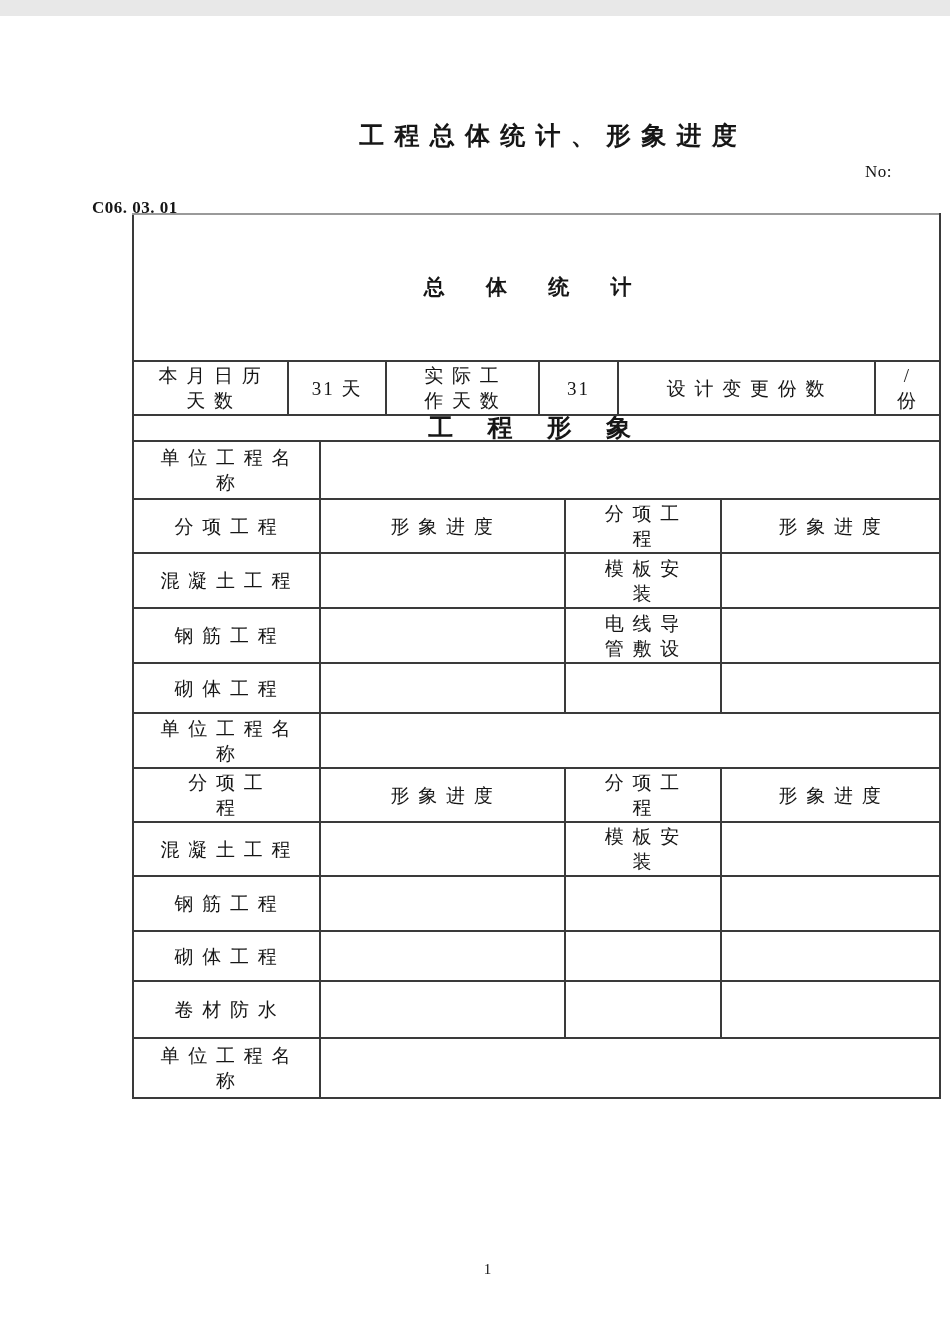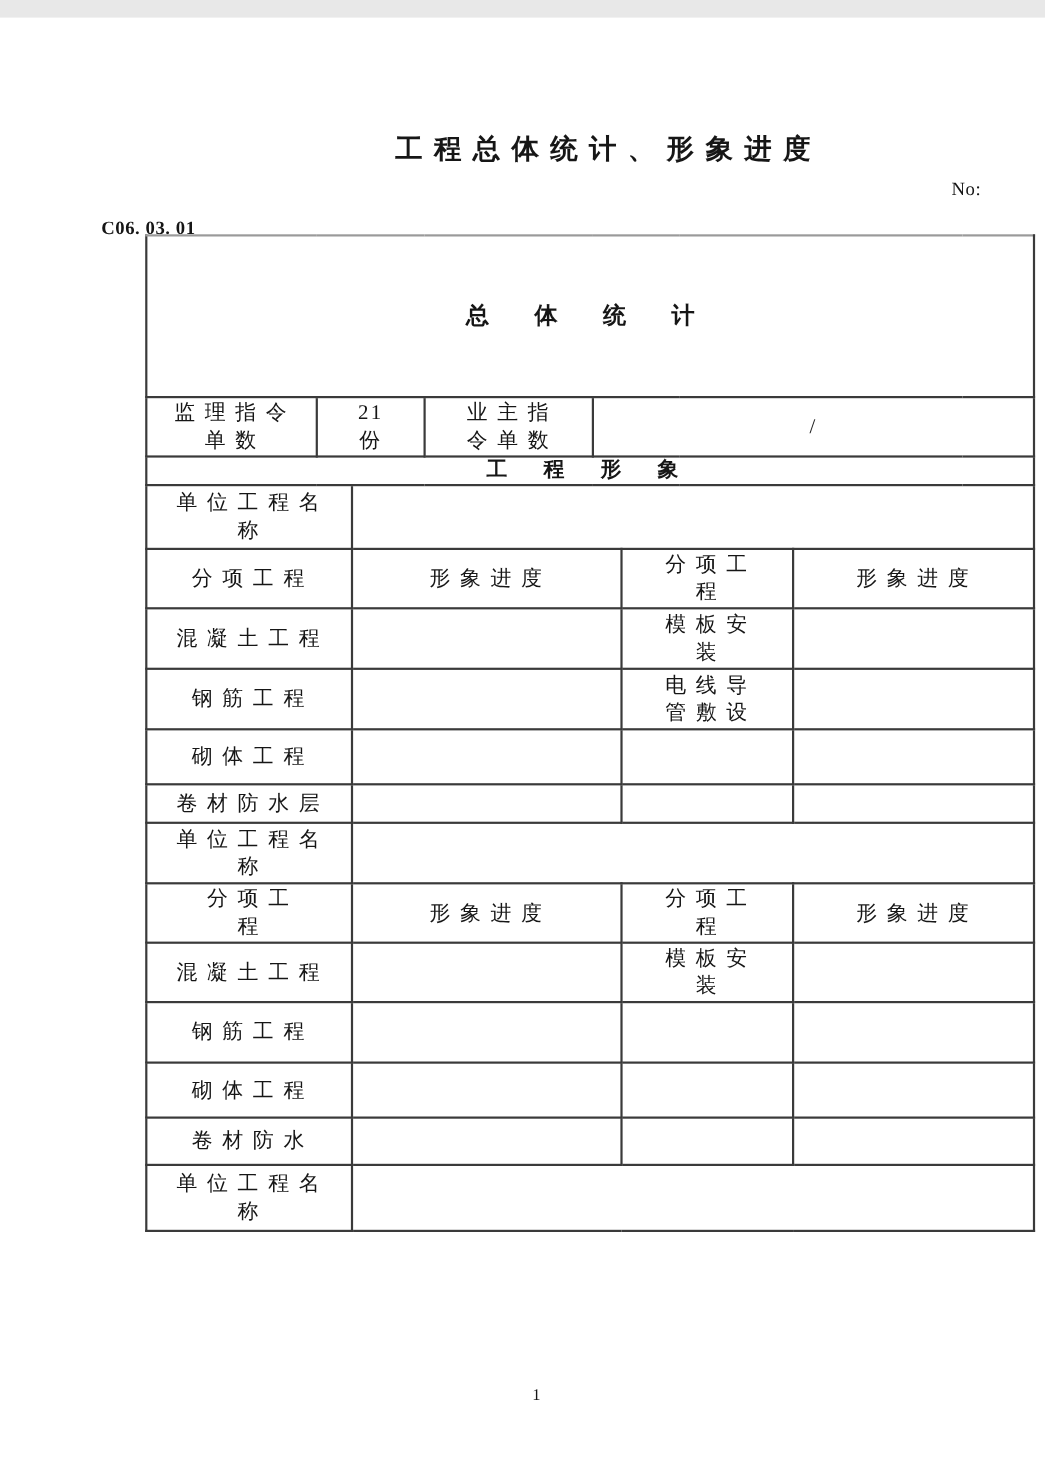--- a/index.html
+++ b/index.html
@@ -53,21 +53,21 @@
   .t1 { border-top:2px solid #9a9a9a; }
   .t1 tr:first-child td { border-top:2px solid #9a9a9a; }
   .t2 tr:first-child td { border-top:none; }
   .big-title {
     font-weight:bold;
     font-size:21px;
     letter-spacing:18px;
   }
   .band-title {
     font-weight:bold;
-    font-size:19px;
+    font-size:25px;
     letter-spacing:14px;
     line-height:22px;
   }
   .page-num {
     position:absolute; top:1245px; left:84px; width:807px;
     text-align:center;
     font-size:15px;
   }
 </style>
 </head>
@@ -88,27 +88,29 @@
           <col style="width:153px">
         <col style="width:79px">
           <col style="width:257px">
           <col style="width:65px">
       </colgroup>
       <tbody>
           <tr style="height:147px">
         <td colspan="6" class="big-title">总 体 统 计</td>
       </tr>
       <tr style="height:50px">
-        <td>监 理 指 令
-单 数</td>
-        <td>21
+        <td>本 月 日 历
+天 数</td>
+        <td>31 天</td>
+        <td>实 际 工
+作 天 数</td>
+        <td>31</td>
+        <td>设 计 变 更 份 数</td>
+        <td>/
 份</td>
-        <td>业 主 指
-令 单 数</td>
-        <td colspan="3">/</td>
       </tr>
       <tr style="height:25px">
         <td colspan="6" class="band-title">工 程 形 象</td>
       </tr>
     </tbody>
       </table>
 
     <table class="t2">
       <colgroup>
         <col style="width:187px">
@@ -143,26 +145,20 @@
         <td>电 线 导
 管 敷 设</td>
         <td></td>
       </tr>
       <tr style="height:50px">
         <td>砌 体 工 程</td>
         <td></td>
         <td></td>
         <td></td>
       </tr>
-      <tr style="height:35px">
-        <td>卷 材 防 水 层</td>
-        <td></td>
-        <td></td>
-        <td></td>
-      </tr>
 
       <tr style="height:55px">
         <td>单 位 工 程 名
 称</td>
         <td colspan="3"></td>
       </tr>
       <tr style="height:50px">
         <td>分 项 工
 程</td>
         <td>形 象 进 度</td>
@@ -182,21 +178,21 @@
         <td></td>
         <td></td>
         <td></td>
       </tr>
       <tr style="height:50px">
         <td>砌 体 工 程</td>
         <td></td>
         <td></td>
         <td></td>
       </tr>
-      <tr style="height:43px">
+      <tr style="height:57px">
         <td>卷 材 防 水</td>
         <td></td>
         <td></td>
         <td></td>
       </tr>
 
       <tr style="height:60px">
         <td>单 位 工 程 名
 称</td>
         <td colspan="3"></td>

